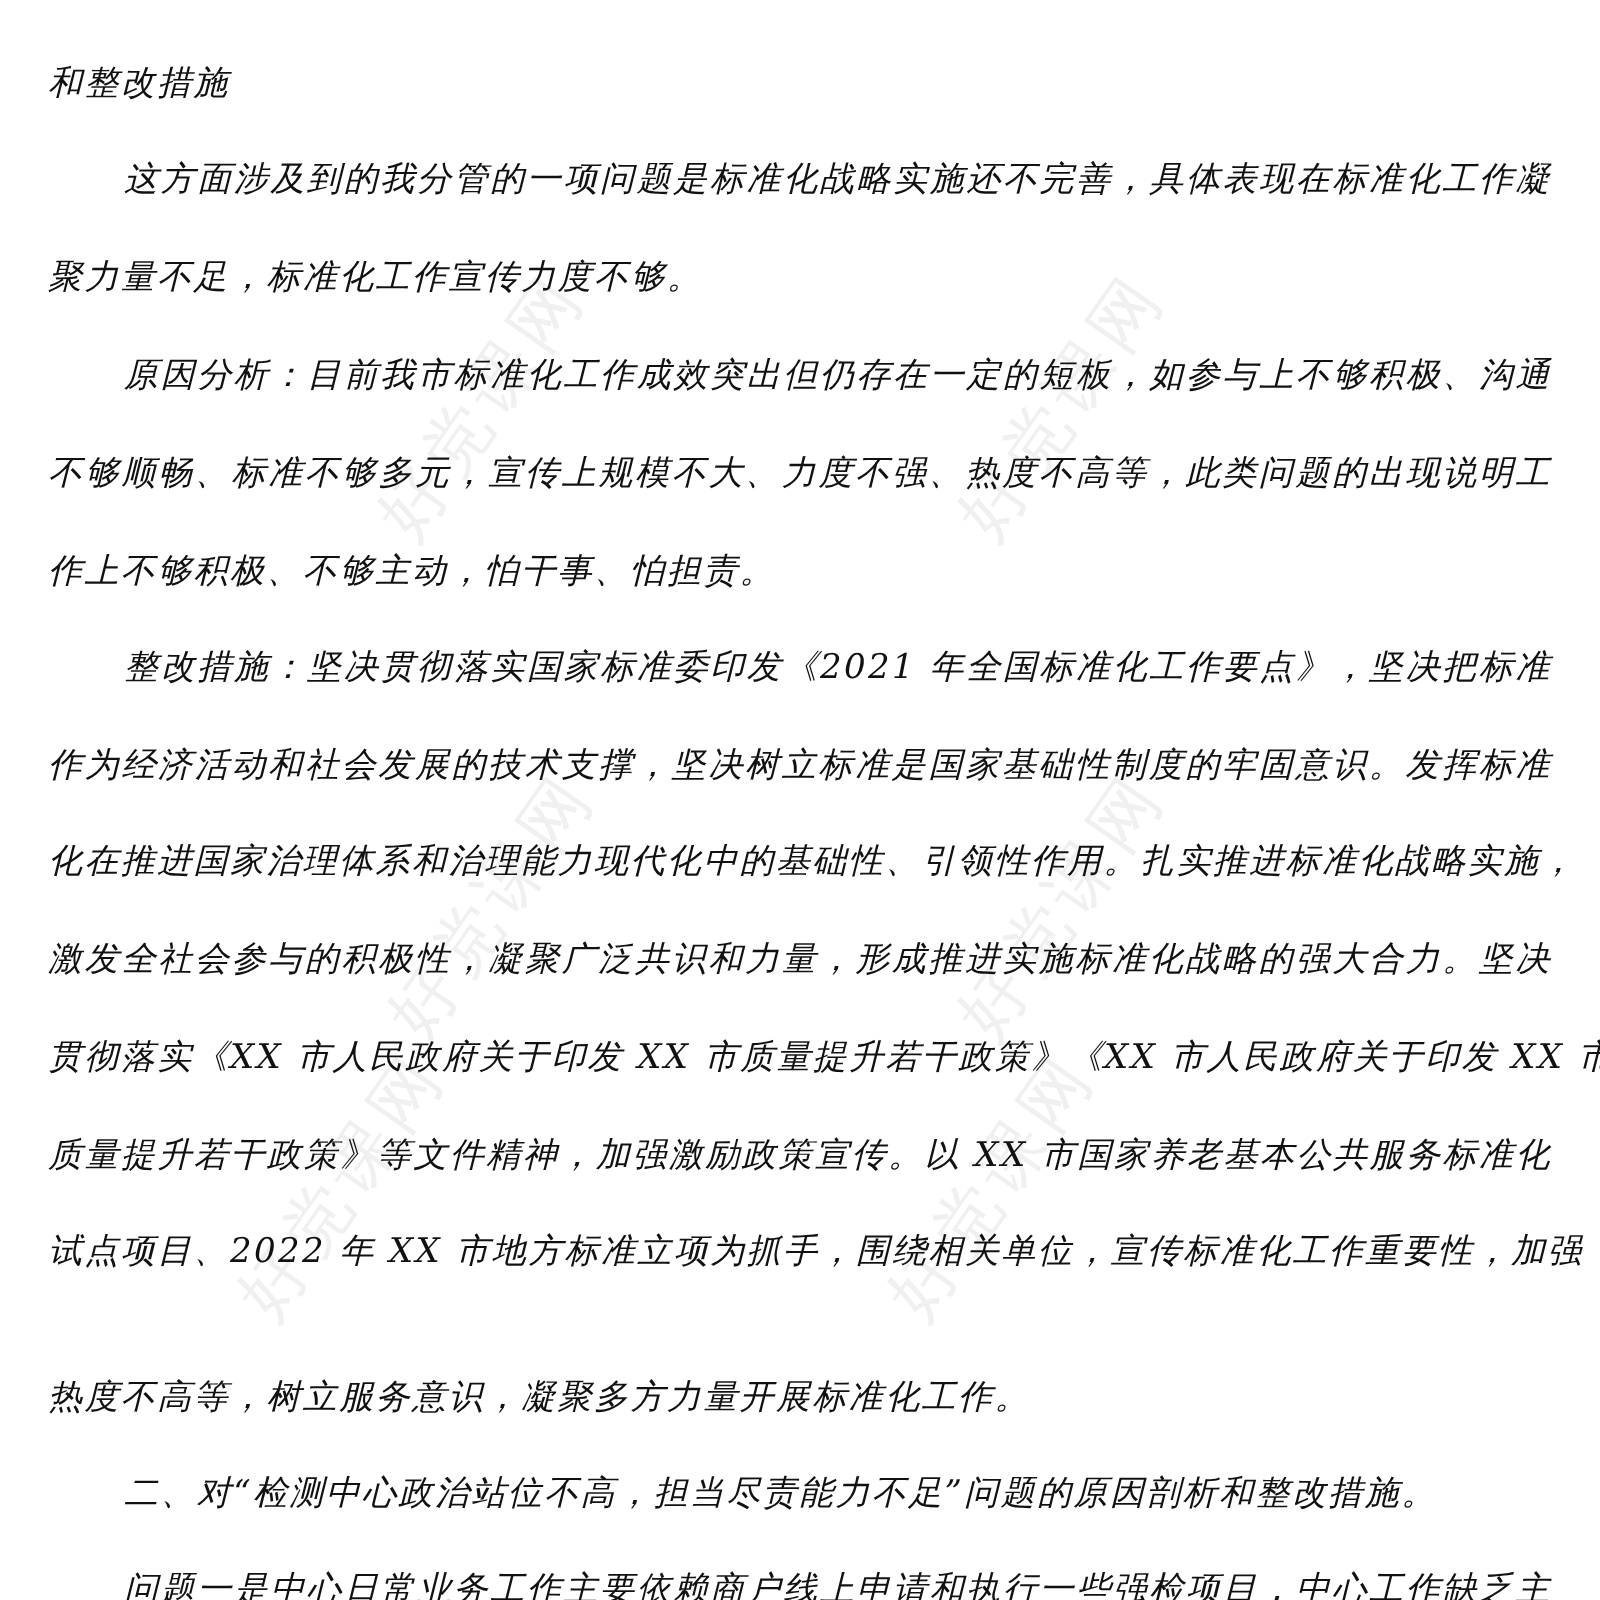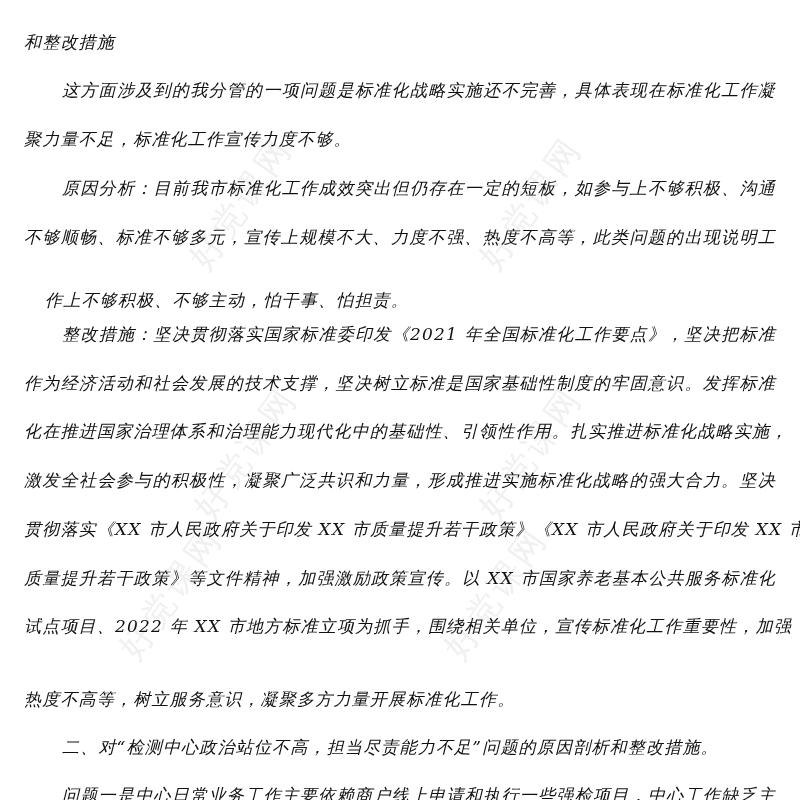--- a/index.html
+++ b/index.html
@@ -62,21 +62,21 @@
       <div class="watermark" style="left: 455px; top: 430px;">好党课网</div>
       <div class="watermark" style="left: 95px; top: 570px;">好党课网</div>
       <div class="watermark" style="left: 420px; top: 570px;">好党课网</div>
     </div>
   <div id="lines">
       <div class="line" style="top: 30px;">和整改措施</div>
       <div class="line indent justify" style="top: 78px;">这方面涉及到的我分管的一项问题是标准化战略实施还不完善，具体表现在标准化工作凝</div>
       <div class="line" style="top: 127px;">聚力量不足，标准化工作宣传力度不够。</div>
       <div class="line indent justify" style="top: 176px;">原因分析：目前我市标准化工作成效突出但仍存在一定的短板，如参与上不够积极、沟通</div>
       <div class="line justify" style="top: 225px;">不够顺畅、标准不够多元，宣传上规模不大、力度不强、热度不高等，此类问题的出现说明工</div>
-      <div class="line" style="top: 288px; margin-left: 21px;">作上不够积极、不够主动，怕干事、怕担责。</div>
+      <div class="line" style="top: 274px;">作上不够积极、不够主动，怕干事、怕担责。</div>
       <div class="line indent justify" style="top: 322px;">整改措施：坚决贯彻落实国家标准委印发《2021 年全国标准化工作要点》，坚决把标准</div>
       <div class="line justify" style="top: 371px;">作为经济活动和社会发展的技术支撑，坚决树立标准是国家基础性制度的牢固意识。发挥标准</div>
       <div class="line justify" style="top: 419px;">化在推进国家治理体系和治理能力现代化中的基础性、引领性作用。扎实推进标准化战略实施，</div>
       <div class="line justify" style="top: 468px;">激发全社会参与的积极性，凝聚广泛共识和力量，形成推进实施标准化战略的强大合力。坚决</div>
       <div class="line justify" style="top: 517px;">贯彻落实《XX 市人民政府关于印发 XX 市质量提升若干政策》《XX 市人民政府关于印发 XX 市</div>
       <div class="line justify" style="top: 566px;">质量提升若干政策》等文件精神，加强激励政策宣传。以 XX 市国家养老基本公共服务标准化</div>
       <div class="line justify" style="top: 614px;">试点项目、2022 年 XX 市地方标准立项为抓手，围绕相关单位，宣传标准化工作重要性，加强</div>
       <div class="line" style="top: 687px;">热度不高等，树立服务意识，凝聚多方力量开展标准化工作。</div>
       <div class="line indent" style="top: 735px;">二、对“检测中心政治站位不高，担当尽责能力不足”问题的原因剖析和整改措施。</div>
       <div class="line indent justify" style="top: 783px;">问题一是中心日常业务工作主要依赖商户线上申请和执行一些强检项目，中心工作缺乏主</div>

